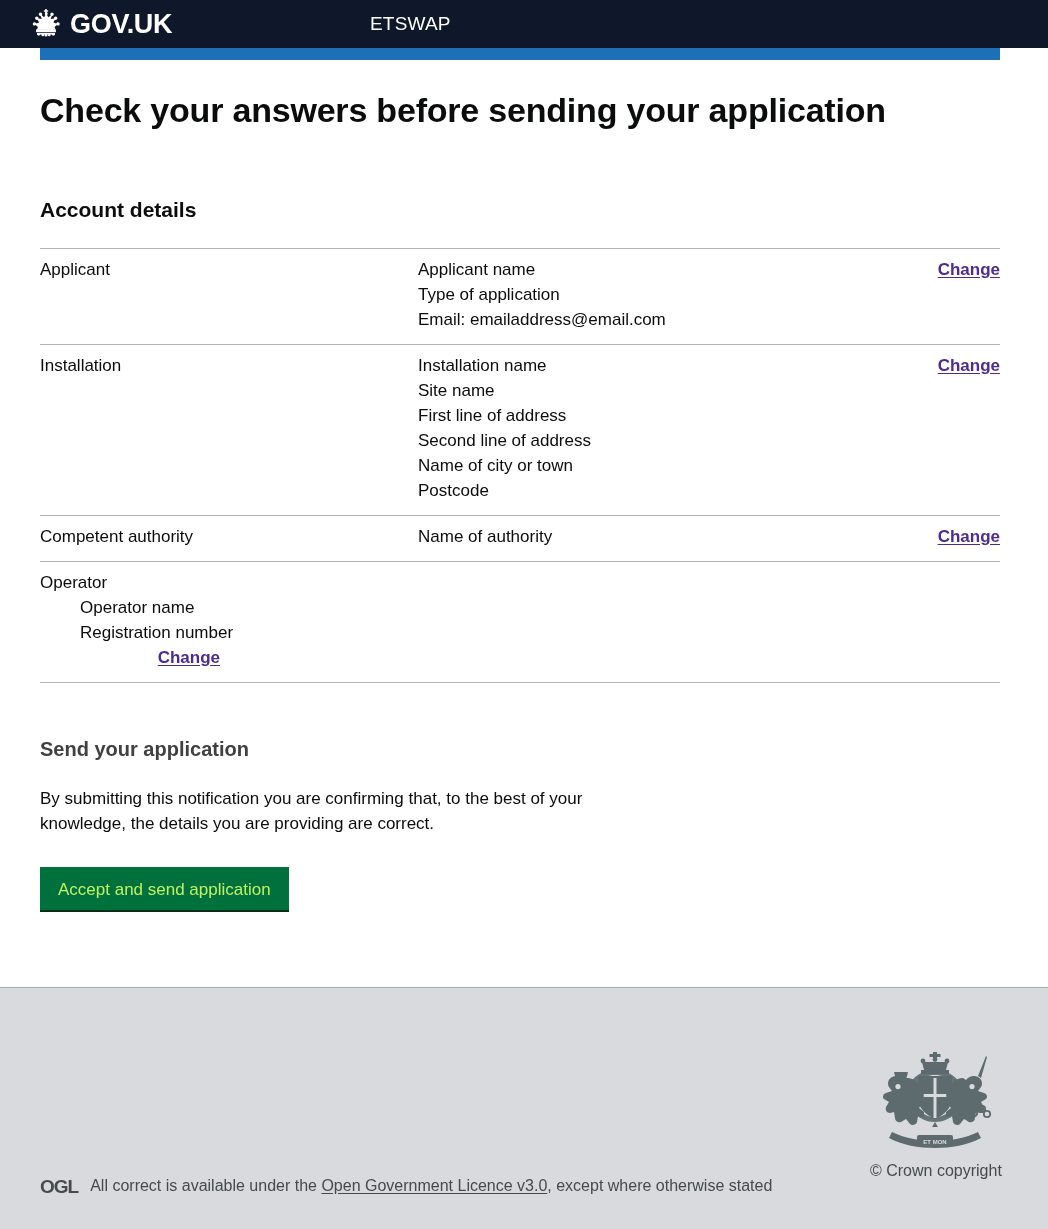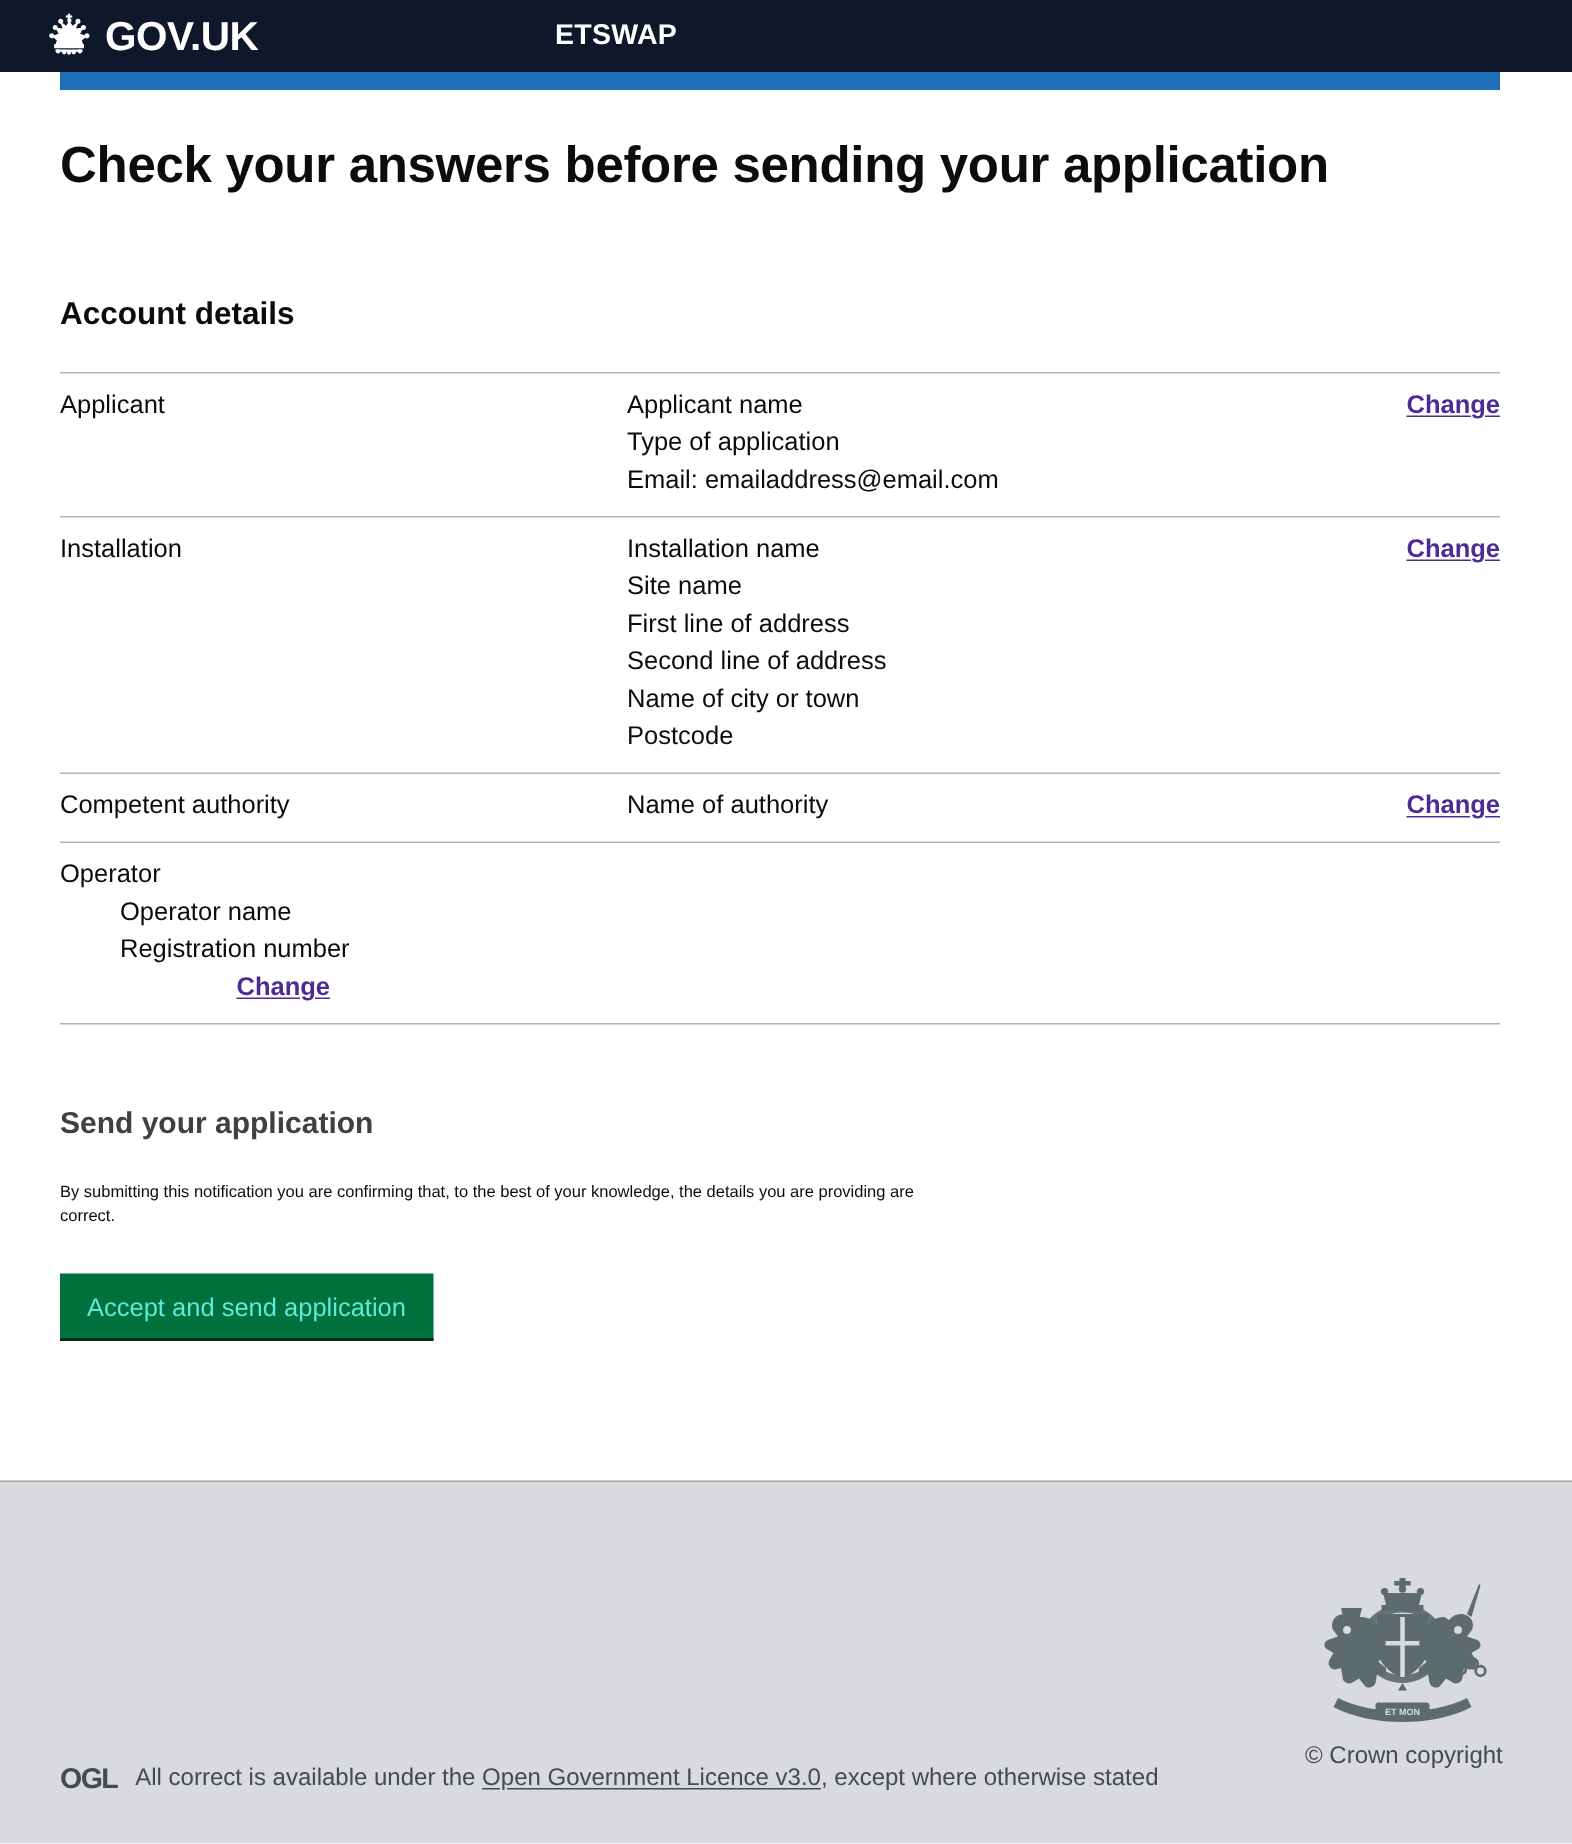--- a/index.html
+++ b/index.html
@@ -52,21 +52,21 @@
     line-height: 1;
     font-family: "Liberation Sans", sans-serif;
   }
   .service-name {
     position: absolute;
     left: 370px;
     top: 50%;
     transform: translateY(-50%);
     color: #ffffff;
     font-size: 19px;
-    font-weight: bold;
+    font-weight: normal;
     text-decoration: none;
     letter-spacing: 0.2px;
   }
   .blue-bar {
     position: absolute;
     left: 40px;
     top: 48px;
     width: 960px;
     height: 12px;
     background: #1d70b8;
@@ -146,30 +146,30 @@
 
   
   h2.send-title {
     font-size: 20px;
     line-height: 1.2;
     font-weight: bold;
     margin: 0 0 26px 0;
     color: #404040;
   }
   p.body-text {
-    font-size: 11px;
+    font-size: 17px;
     line-height: 1.47;
     margin: 0 0 30px 0;
     max-width: 580px;
     color: #0b0c0c;
   }
   .govuk-button {
     display: inline-block;
     background: #00703c;
-    color: #5eead4;
+    color: #bef264;
     font-size: 17px;
     line-height: 1;
     font-family: "Liberation Sans", sans-serif;
     border: none;
     border-bottom: 2px solid #002d18;
     padding: 14px 18px 12px 18px;
     cursor: pointer;
     text-decoration: none;
   }
 

